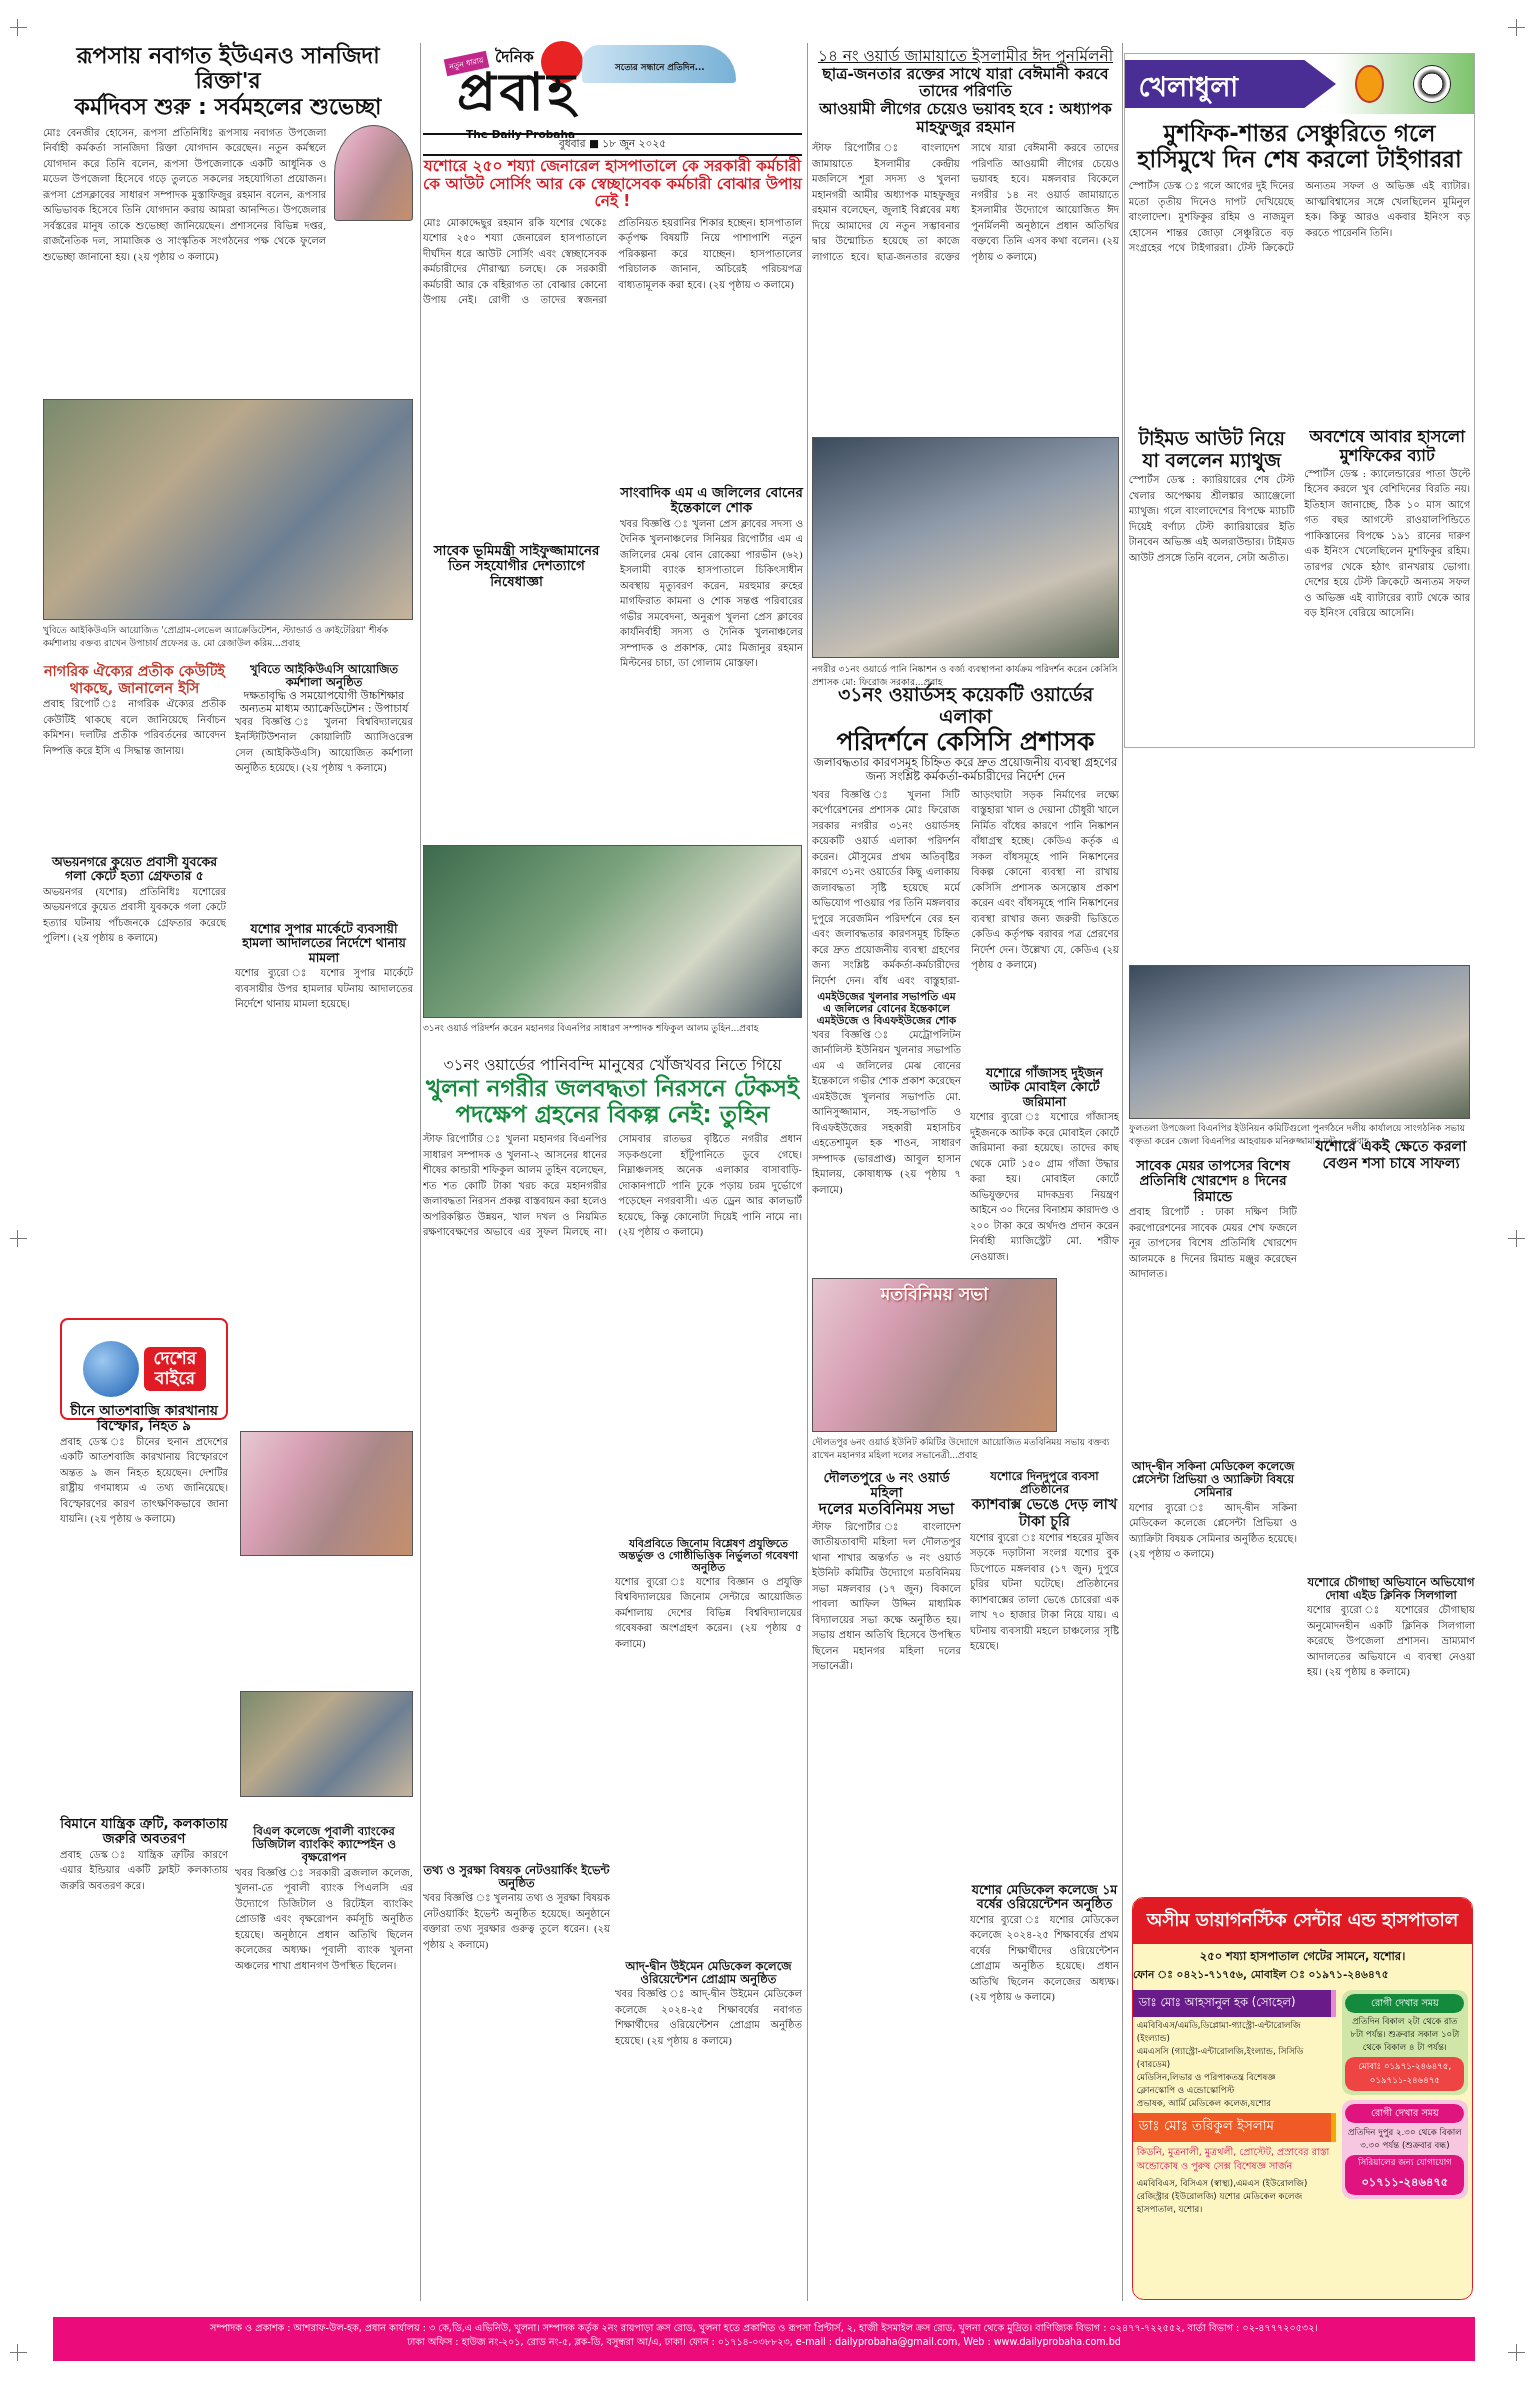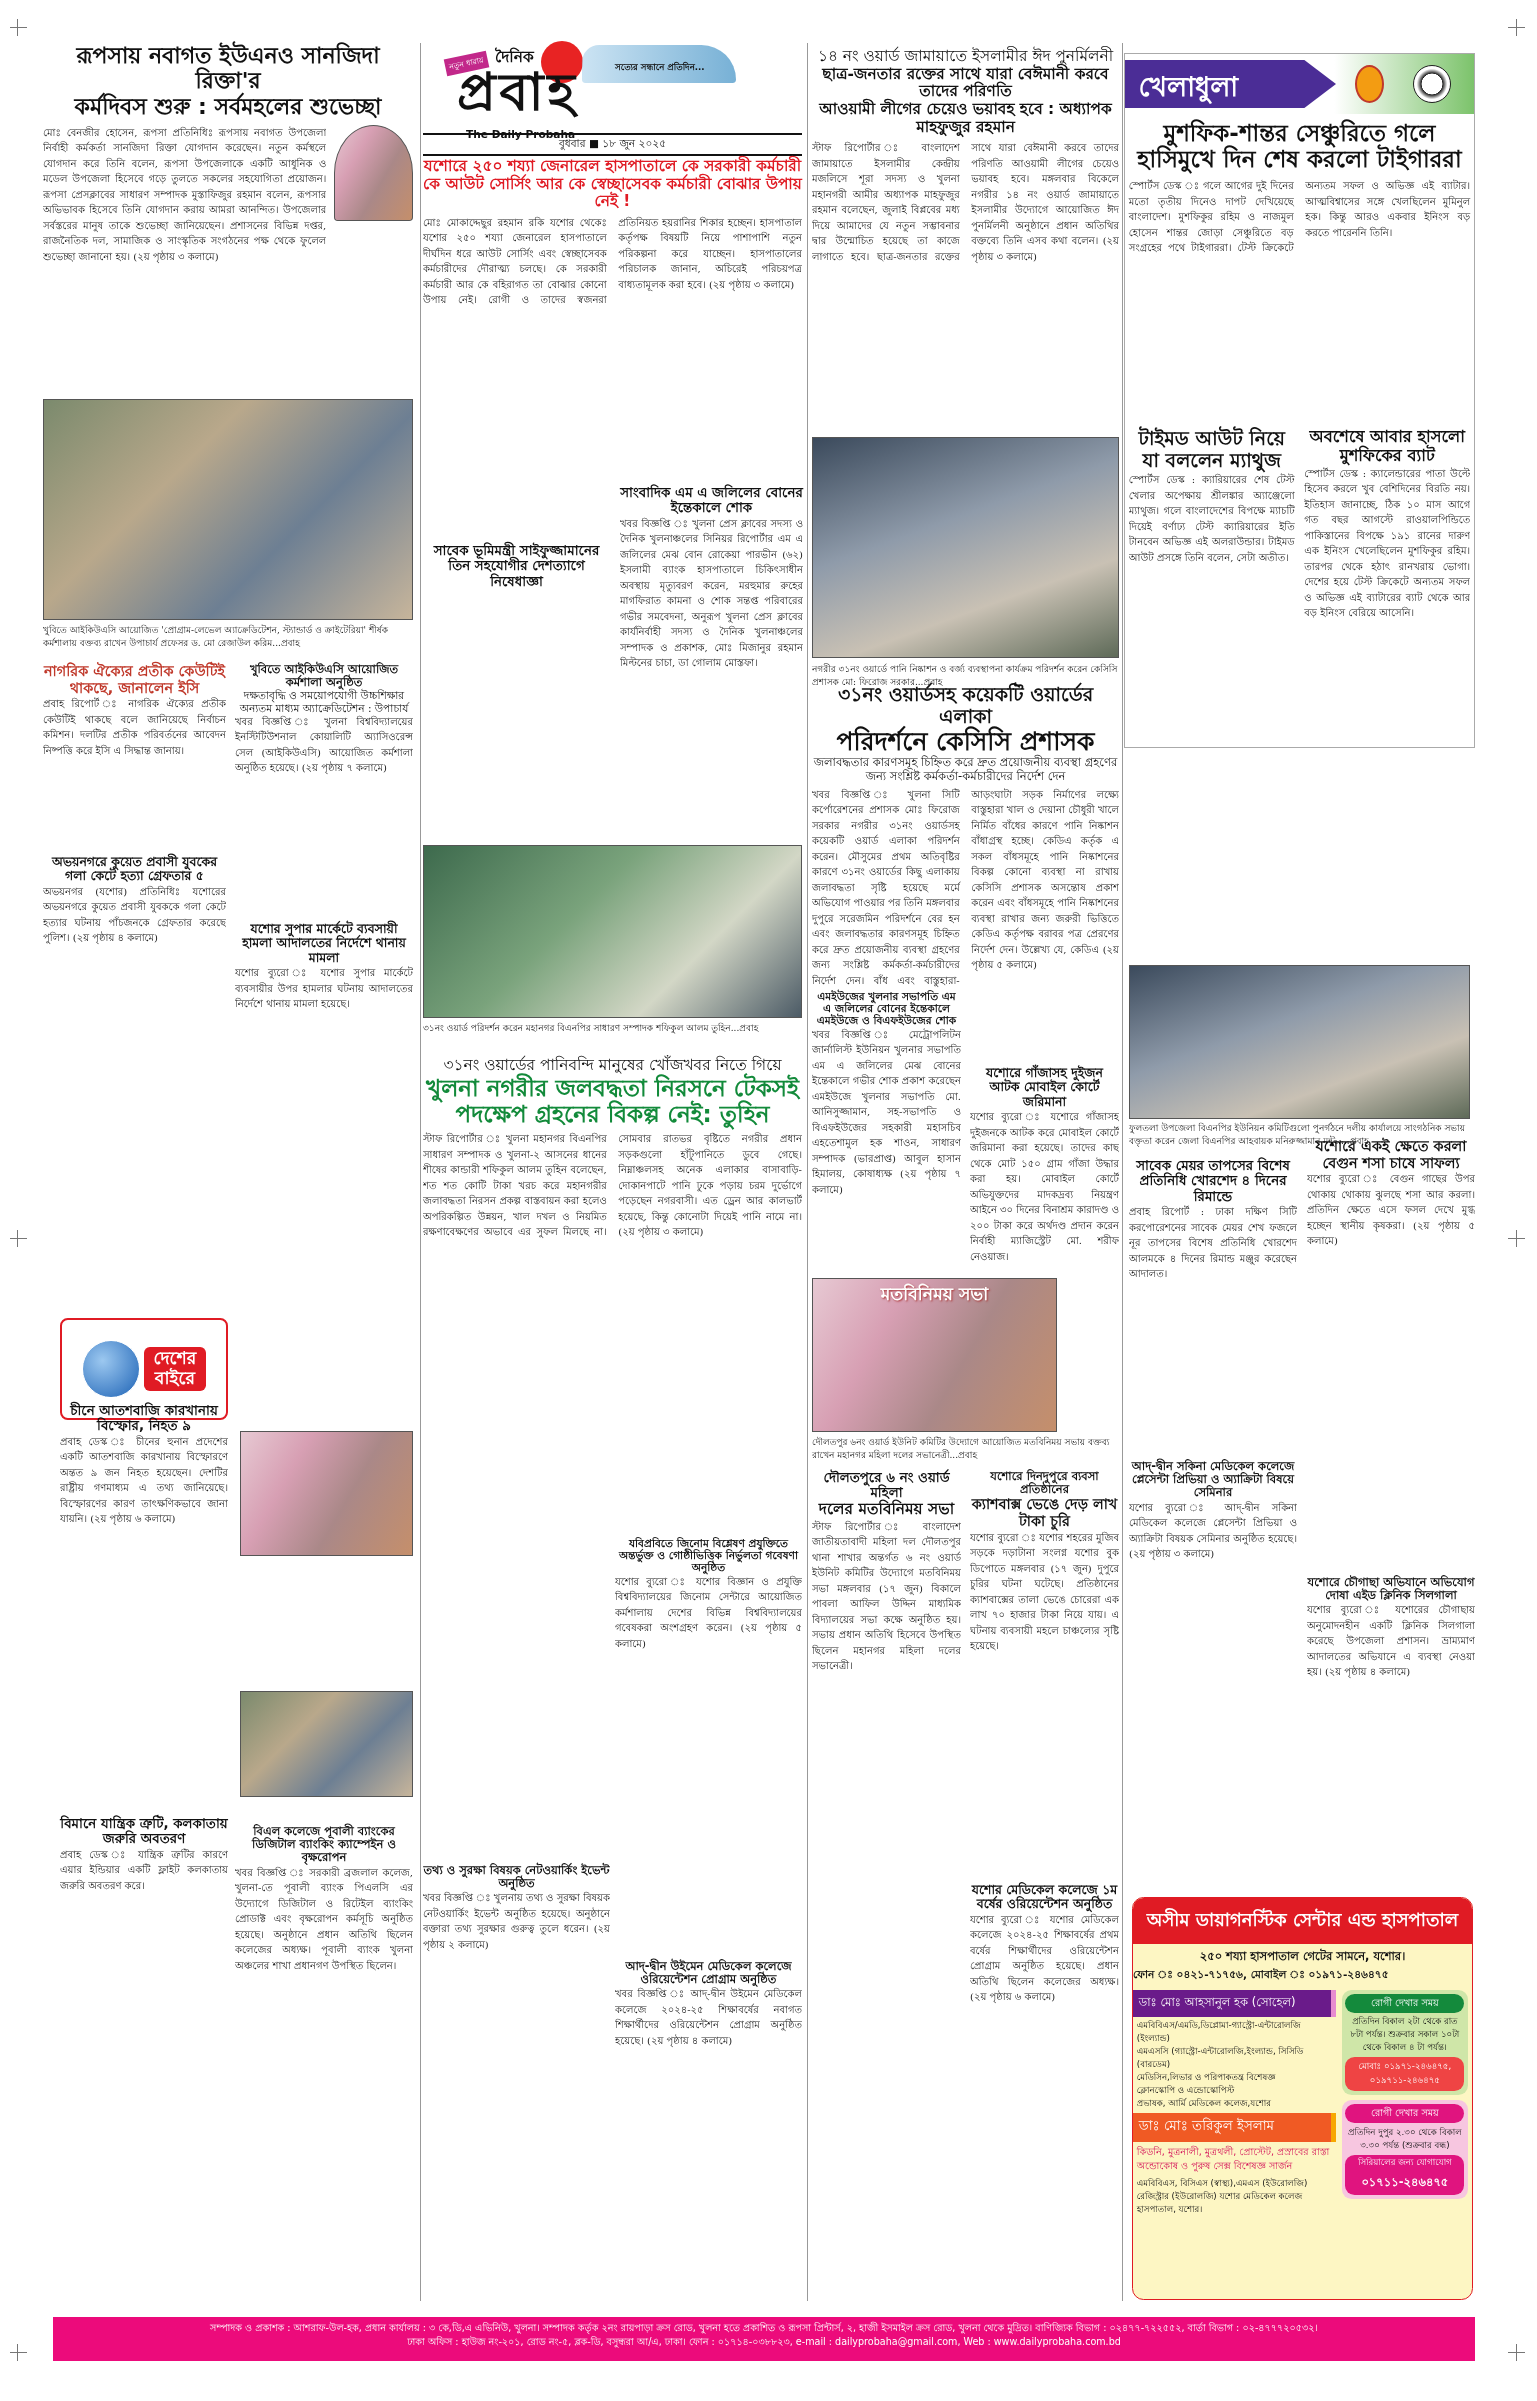--- a/index.html
+++ b/index.html
@@ -130,21 +130,21 @@
 <div class="abs" style="left:423px;top:1864px;width:187px;">
   <div class="hl" style="font-size:11.5px;">তথ্য ও সুরক্ষা বিষয়ক নেটওয়ার্কিং ইভেন্ট অনুষ্ঠিত</div>
   <div class="body-text" style="height:403px;overflow:hidden;">খবর বিজ্ঞপ্তি ঃ খুলনায় তথ্য ও সুরক্ষা বিষয়ক নেটওয়ার্কিং ইভেন্ট অনুষ্ঠিত হয়েছে। অনুষ্ঠানে বক্তারা তথ্য সুরক্ষার গুরুত্ব তুলে ধরেন। (২য় পৃষ্ঠায় ২ কলামে)</div>
 </div>
 <div class="abs" style="left:615px;top:1960px;width:187px;">
   <div class="hl" style="font-size:11.5px;">আদ্-দ্বীন উইমেন মেডিকেল কলেজে ওরিয়েন্টেশন প্রোগ্রাম অনুষ্ঠিত</div>
   <div class="body-text" style="height:317px;overflow:hidden;">খবর বিজ্ঞপ্তি ঃ আদ্-দ্বীন উইমেন মেডিকেল কলেজে ২০২৪-২৫ শিক্ষাবর্ষের নবাগত শিক্ষার্থীদের ওরিয়েন্টেশন প্রোগ্রাম অনুষ্ঠিত হয়েছে। (২য় পৃষ্ঠায় ৪ কলামে)</div>
 </div>
 
 <div class="abs" style="left:812px;top:48px;width:307px;">
-  <div class="hl" style="font-size:15.4px;font-weight:normal;">১৪ নং ওয়ার্ড জামায়াতে ইসলামীর ঈদ পুনর্মিলনী</div>
+  <div class="hl" style="font-size:15.4px;font-weight:normal;text-decoration:underline;">১৪ নং ওয়ার্ড জামায়াতে ইসলামীর ঈদ পুনর্মিলনী</div>
   <div class="hl" style="font-size:15.4px;">ছাত্র-জনতার রক্তের সাথে যারা বেঈমানী করবে তাদের পরিণতি</div>
   <div class="hl" style="font-size:15.4px;">আওয়ামী লীগের চেয়েও ভয়াবহ হবে : অধ্যাপক মাহফুজুর রহমান</div>
   <div class="body-text cols2" style="height:288px;overflow:hidden;margin-top:3.8px;">স্টাফ রিপোর্টার ঃ বাংলাদেশ জামায়াতে ইসলামীর কেন্দ্রীয় মজলিসে শূরা সদস্য ও খুলনা মহানগরী আমীর অধ্যাপক মাহফুজুর রহমান বলেছেন, জুলাই বিপ্লবের মধ্য দিয়ে আমাদের যে নতুন সম্ভাবনার দ্বার উন্মোচিত হয়েছে তা কাজে লাগাতে হবে। ছাত্র-জনতার রক্তের সাথে যারা বেঈমানী করবে তাদের পরিণতি আওয়ামী লীগের চেয়েও ভয়াবহ হবে। মঙ্গলবার বিকেলে নগরীর ১৪ নং ওয়ার্ড জামায়াতে ইসলামীর উদ্যোগে আয়োজিত ঈদ পুনর্মিলনী অনুষ্ঠানে প্রধান অতিথির বক্তব্যে তিনি এসব কথা বলেন। (২য় পৃষ্ঠায় ৩ কলামে)</div>
 </div>
 <div class="abs photo2" style="left:812px;top:437px;width:307px;height:221px;"></div>
 <div class="abs caption" style="left:812px;top:663px;width:307px;">নগরীর ৩১নং ওয়ার্ডে পানি নিষ্কাশন ও বর্জ্য ব্যবস্থাপনা কার্যক্রম পরিদর্শন করেন কেসিসি প্রশাসক মো: ফিরোজ সরকার...প্রবাহ</div>
 <div class="abs" style="left:812px;top:684px;width:307px;">
   <div class="hl" style="font-size:19px;text-align:center;">৩১নং ওয়ার্ডসহ কয়েকটি ওয়ার্ডের এলাকা</div>
   <div class="hl" style="font-size:25px;">পরিদর্শনে কেসিসি প্রশাসক</div>
   <div class="hl" style="font-size:11.5px;font-weight:normal;">জলাবদ্ধতার কারণসমূহ চিহ্নিত করে দ্রুত প্রয়োজনীয় ব্যবস্থা গ্রহণের জন্য সংশ্লিষ্ট কর্মকর্তা-কর্মচারীদের নির্দেশ দেন</div>
@@ -198,21 +198,20 @@
 </div>
 
 <div class="abs photo2" style="left:1129px;top:965px;width:341px;height:154px;"></div>
 <div class="abs caption" style="left:1129px;top:1122px;width:341px;">ফুলতলা উপজেলা বিএনপির ইউনিয়ন কমিটিগুলো পুনর্গঠনে দলীয় কার্যালয়ে সাংগঠনিক সভায় বক্তৃতা করেন জেলা বিএনপির আহবায়ক মনিরুজ্জামান মন্টু.....প্রবাহ</div>
 <div class="abs" style="left:1129px;top:1158px;width:168px;">
   <div class="hl" style="font-size:13.4px;">সাবেক মেয়র তাপসের বিশেষ প্রতিনিধি খোরশেদ ৪ দিনের রিমান্ডে</div>
   <div class="body-text" style="height:269px;overflow:hidden;">প্রবাহ রিপোর্ট : ঢাকা দক্ষিণ সিটি করপোরেশনের সাবেক মেয়র শেখ ফজলে নূর তাপসের বিশেষ প্রতিনিধি খোরশেদ আলমকে ৪ দিনের রিমান্ড মঞ্জুর করেছেন আদালত।</div>
 </div>
 <div class="abs" style="left:1307px;top:1138px;width:168px;">
   <div class="hl" style="font-size:14.4px;">যশোরে একই ক্ষেতে করলা বেগুন শসা চাষে সাফল্য</div>
-  <div class="body-text" style="height:288px;overflow:hidden;">যশোর ব্যুরো ঃ বেগুন গাছের উপর থোকায় থোকায় ঝুলছে শসা আর করলা। প্রতিদিন ক্ষেতে এসে ফসল দেখে মুগ্ধ হচ্ছেন স্থানীয় কৃষকরা। (২য় পৃষ্ঠায় ৫ কলামে)</div>
 </div>
 <div class="abs" style="left:1129px;top:1460px;width:168px;">
   <div class="hl" style="font-size:11.5px;">আদ্-দ্বীন সকিনা মেডিকেল কলেজে প্লেসেন্টা প্রিভিয়া ও অ্যাক্রিটা বিষয়ে সেমিনার</div>
   <div class="body-text" style="height:403px;overflow:hidden;">যশোর ব্যুরো ঃ আদ্-দ্বীন সকিনা মেডিকেল কলেজে প্লেসেন্টা প্রিভিয়া ও অ্যাক্রিটা বিষয়ক সেমিনার অনুষ্ঠিত হয়েছে। (২য় পৃষ্ঠায় ৩ কলামে)</div>
 </div>
 <div class="abs" style="left:1307px;top:1576px;width:168px;">
   <div class="hl" style="font-size:11.5px;">যশোরে চৌগাছা অভিযানে অভিযোগ দোষা এইড ক্লিনিক সিলগালা</div>
   <div class="body-text" style="height:288px;overflow:hidden;">যশোর ব্যুরো ঃ যশোরের চৌগাছায় অনুমোদনহীন একটি ক্লিনিক সিলগালা করেছে উপজেলা প্রশাসন। ভ্রাম্যমাণ আদালতের অভিযানে এ ব্যবস্থা নেওয়া হয়। (২য় পৃষ্ঠায় ৪ কলামে)</div>
 </div>
 

